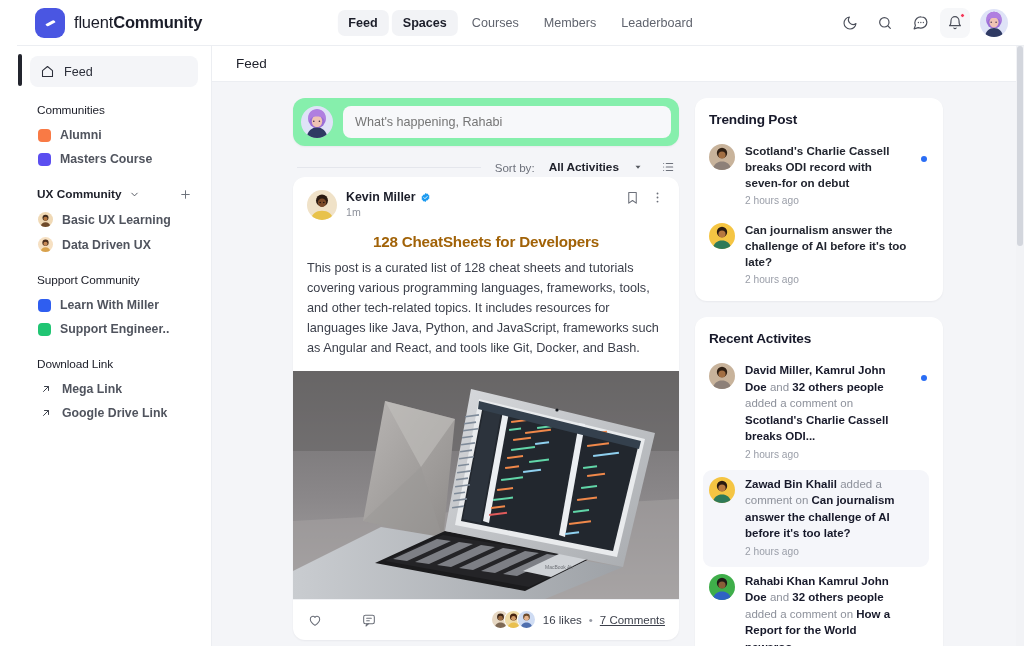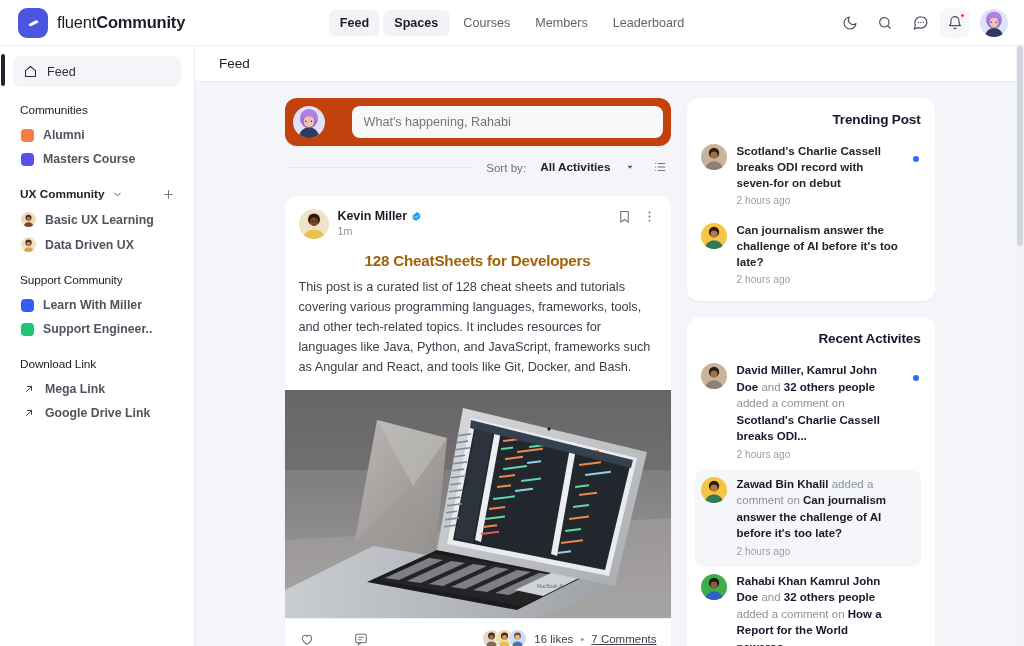--- a/index.html
+++ b/index.html
@@ -3,21 +3,21 @@
 <meta charset="utf-8">
 <style>
   * { box-sizing: border-box; margin: 0; padding: 0; }
   html, body {
     width: 1024px; height: 646px;
     font-family: "Liberation Sans", sans-serif;
     background: #ffffff;
     overflow: hidden;
     -webkit-font-smoothing: antialiased;
   }
-  .app { position: relative; width: 1024px; height: 646px; display: flex; flex-direction: column; background:#fff; }
+  .app { position: relative; width: 1024px; height: 646px; display: flex; flex-direction: column; background:#fff;padding-left:17px; }
 
   
   .topbar {
     height: 46px; flex: 0 0 46px;
     display: flex; align-items: center;
     background: #ffffff;
     border-bottom: 1px solid #eceef2;
     padding: 0 16px 0 18px;
     position: relative; z-index: 5;
   }
@@ -108,33 +108,33 @@
   .main-head .t { font-size: 13.5px; color: #20222c; }
   .content {
     flex: 1; min-height: 0; display: flex; gap: 16px;
     padding: 16px 0 0 0; overflow: hidden; justify-content: center;
   }
   .feed-col { width: 386px; flex: 0 0 386px; }
   .side-col { width: 248px; flex: 0 0 248px; }
 
   
   .composer {
-    background: #c2410c; border-radius: 12px; padding: 8px;
-    display: flex; align-items: center; gap: 27px;
+    background: #86efac; border-radius: 12px; padding: 8px;
+    display: flex; align-items: center; gap: 10px;
     box-shadow: 0 1px 2px rgba(22,25,40,.05);
   }
   .av-md { width: 32px; height: 32px; border-radius: 50%; overflow: hidden; flex:none; }
   .composer-input {
     flex: 1; background: #f7f8fa; border-radius: 8px;
     padding: 9px 12px; font-size: 12.6px; color: #9599a3;
     border: none; outline: none; font-family: inherit;
   }
   .sortbar {
     display: flex; align-items: center; gap: 14px;
-    margin: 14px 4px 22px 4px; position: relative;
+    margin: 14px 4px 3px 4px; position: relative;
   }
   .sortline { flex: 1; height: 1px; background: #e4e6ec; }
   .sort-lbl { font-size: 11.6px; color: #6d717b; }
   .sort-val { font-size: 11.8px; color: #20222c; font-weight: 700; }
   .chev { color: #54585f; display:flex; }
   .layout-ic { color: #6d717b; display:flex; margin-left: 4px; cursor: pointer; }
 
   
   .post { background: #fff; border-radius: 12px; box-shadow: 0 1px 2px rgba(22,25,40,.05); overflow: hidden; }
   .post-head { display: flex; align-items: flex-start; padding: 13px 14px 0 14px; }
@@ -166,21 +166,21 @@
   .stack .av-st:first-child { margin-left: 0; }
   .likes { font-size: 11.5px; color: #3b3f4a; }
   .sep { font-size: 11.5px; color: #9599a3; }
   .comments { font-size: 11.5px; color: #3b3f4a; text-decoration: underline; cursor: pointer; }
 
   
   .panel {
     background: #fff; border-radius: 12px; padding: 14px 14px 6px 14px;
     box-shadow: 0 1px 2px rgba(22,25,40,.05); margin-bottom: 16px;
   }
-  .panel-title { font-size: 13.6px; font-weight: 700; color: #17192a; margin-bottom: 10px; letter-spacing: -0.2px; text-align: right; }
+  .panel-title { font-size: 13.6px; font-weight: 700; color: #17192a; margin-bottom: 10px; letter-spacing: -0.2px; }
   .trow { display: flex; gap: 10px; padding: 6px 6px 10px 0; position: relative; }
   .trow.hl { background: #f5f6fa; border-radius: 9px; padding-left: 6px; margin-left: -6px; }
   .av-row { width: 26px; height: 26px; border-radius: 50%; overflow:hidden; flex:none; margin-top:1px; }
   .trow-body { flex: 1; min-width: 0; padding-right: 14px; }
   .trow-t { font-size: 11.6px; line-height: 16px; color: #22252f; font-weight: 600; }
   .trow-time { font-size: 10.2px; color: #9a9ea8; margin-top: 4px; }
   .unread { position: absolute; right: 2px; top: 19px; width: 6px; height: 6px; border-radius: 50%; background: #2a6df5; }
   .act-t { font-size: 11.5px; line-height: 16.5px; color: #22252f; }
   .act-t b { font-weight: 700; color: #17192a; }
   .act-t .mut { color: #8d919b; font-weight: 400; }

